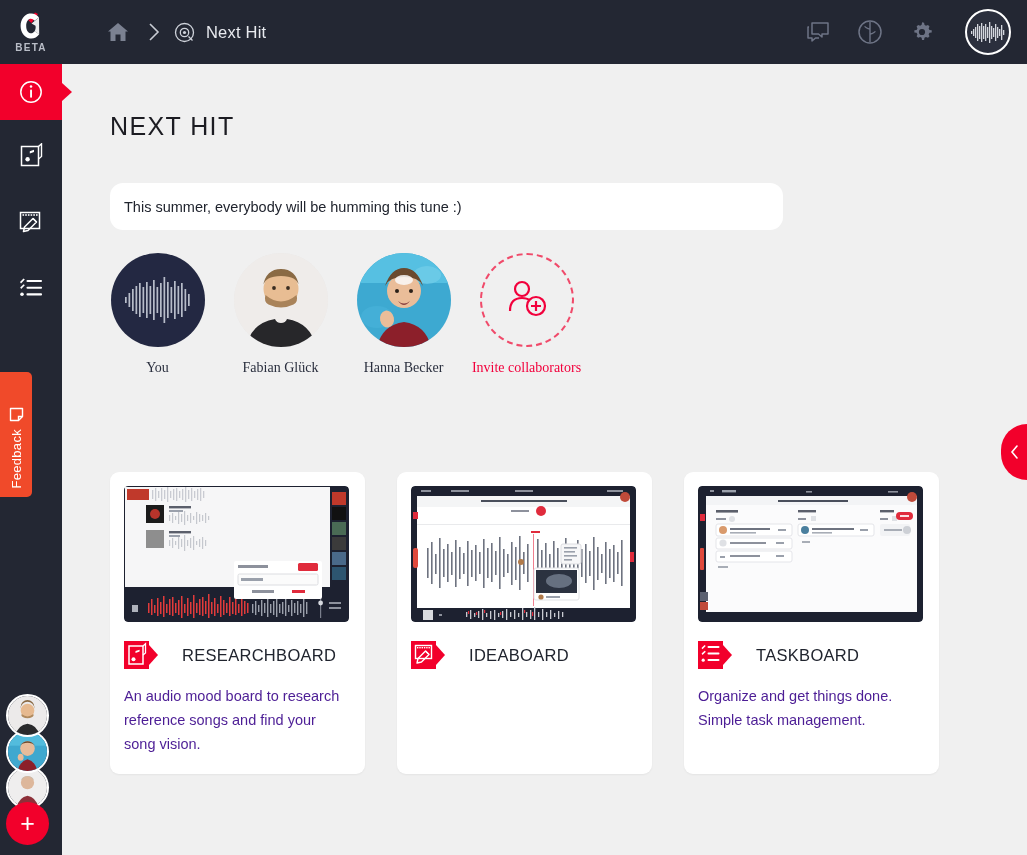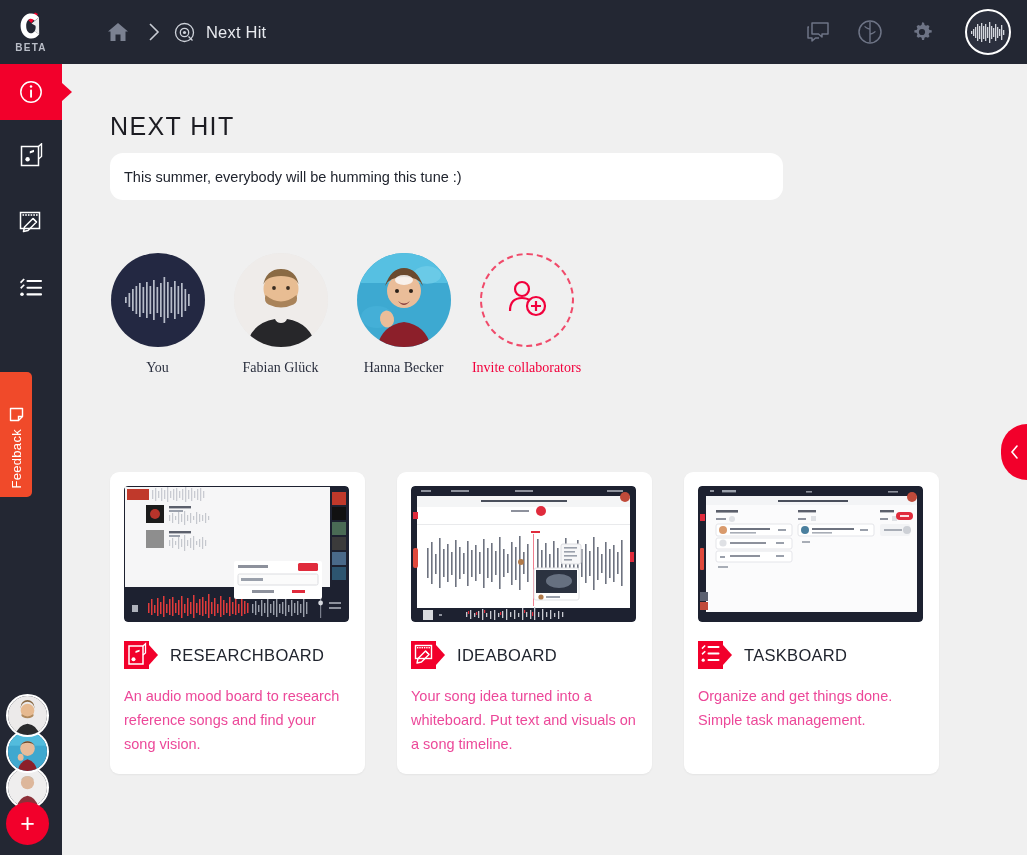--- a/index.html
+++ b/index.html
@@ -114,21 +114,21 @@
     position: absolute; left: 62px; top: 64px;
     width: 965px; height: 791px;
     background: #f0f0f0; overflow: hidden;
   }
   .page-title {
     position: absolute; left: 48px; top: 48px;
     font-size: 25px; letter-spacing: 1.4px; color: #1c1c22;
     font-weight: 400;
   }
   .desc-box {
-    position: absolute; left: 48px; top: 89px;
+    position: absolute; left: 48px; top: 119px;
     width: 673px; height: 47px;
     background: #ffffff; border-radius: 13px;
     display: flex; align-items: center; padding: 0 14px;
     cursor: text;
   }
   .desc-text { font-size: 14.5px; color: #20242e; }
 
   
   .collabs {
     position: absolute; left: 48px; top: 189px;
@@ -162,25 +162,25 @@
     width: 255px; background: #fff; border-radius: 9px;
     padding: 14px 14px 0 14px; cursor: pointer;
     box-shadow: 0 1px 2px rgba(0,0,0,.05);
     display: flex; flex-direction: column;
     height: 302px;
   }
   .board-thumb {
     width: 225px; height: 136px; border-radius: 4px;
     overflow: hidden; background: #fff;
   }
-  .board-title-row { display: flex; align-items: center; gap: 12px; margin-top: 19px; }
+  .board-title-row { display: flex; align-items: center; gap: 24px; margin-top: 19px; }
   .board-badge { width: 34px; height: 28px; flex: 0 0 34px; }
   .board-title { font-size: 16.5px; color: #20242e; letter-spacing: .3px; }
   .board-desc {
-    margin-top: 15px; font-size: 14.5px; line-height: 24px; color: #ec4899;
+    margin-top: 15px; font-size: 14.5px; line-height: 24px; color: #4c1d95;
   }
 
   
   .right-tab {
     position: absolute; right: 0; top: 424px;
     width: 26px; height: 56px;
     background: #f2002b;
     border-top-left-radius: 30px; border-bottom-left-radius: 30px;
     display: flex; align-items: center; justify-content: center;
     cursor: pointer; z-index: 25;
@@ -747,21 +747,20 @@
               <rect x="10.6" y="6" width="1.4" height="1.4"></rect>
                 <rect x="12.9" y="6" width="1.4" height="1.4"></rect>
               <rect x="15.2" y="6" width="1.4" height="1.4"></rect>
                 <rect x="17.5" y="6" width="1.4" height="1.4"></rect>
             </g>
             <path d="M7 17.5 L14.5 10 L18 13.5 L10.5 21 L6 22 Z" fill="none" stroke="#ffffff" stroke-width="1.4" stroke-linejoin="round"></path>
             <path d="M14.5 10 L18 13.5" stroke="#ffffff" stroke-width="1.2"></path>
           </svg>
           <span class="board-title">IDEABOARD</span>
         </div>
-        <div class="board-desc">Your song idea turned into a whiteboard. Put text and visuals on a song timeline.</div>
       </div>
 
       <div class="board-card">
         <div class="board-thumb">
           <svg width="225" height="136" viewBox="0 0 225 136">
             <rect width="225" height="136" rx="4" fill="#1d2130"></rect>
             <rect x="8" y="10" width="211" height="116" fill="#ffffff"></rect>
             <rect x="8" y="10" width="211" height="9" fill="#f3f4f6"></rect>
             <rect x="8" y="19" width="211" height="107" fill="#fbfbfc"></rect>
             <rect x="12" y="4" width="4" height="2" fill="#8d919c"></rect>

